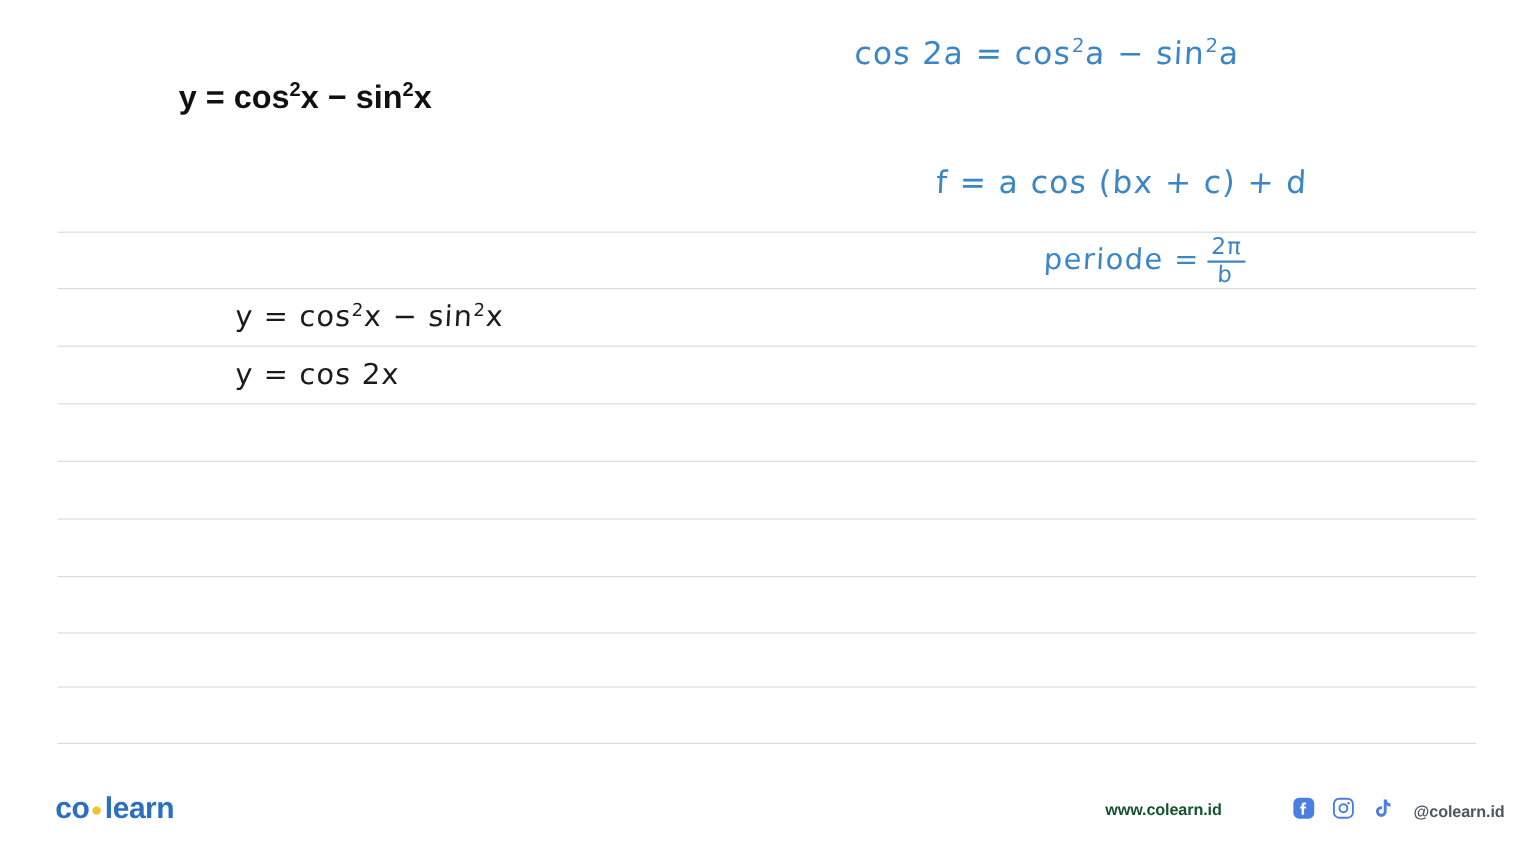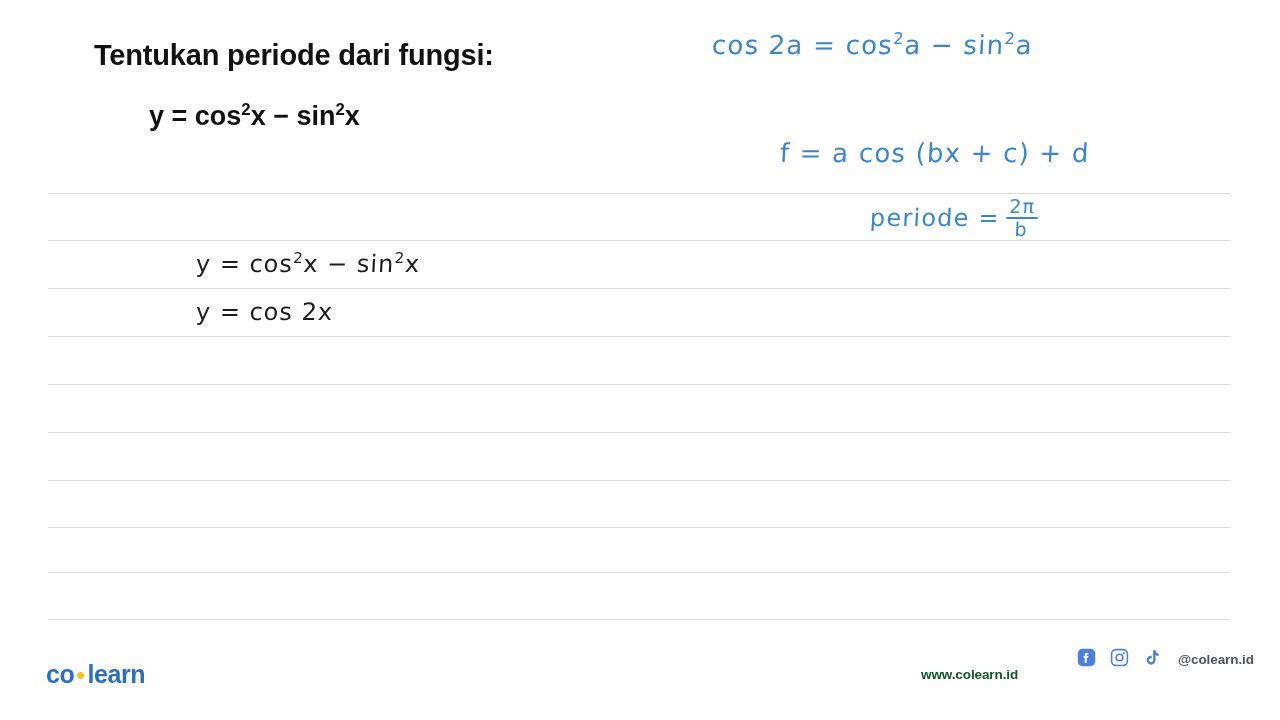--- a/index.html
+++ b/index.html
@@ -121,21 +121,21 @@
     left: 921px;
     top: 19px;
     font-size: 13.5px;
     font-weight: 700;
     color: #14532d;
     letter-spacing: -0.1px;
   }
   .socials {
     position: absolute;
     left: 1077px;
-    top: 0;
+    top: 16px;
     display: flex;
     align-items: center;
     gap: 14px;
   }
   .soc-icon { display: block; }
   .handle {
     font-size: 13.5px;
     font-weight: 700;
     color: #4b5563;
     margin-left: 3px;
@@ -152,21 +152,20 @@
     <div class="rule" style="top: 336px; background: rgb(220, 220, 220);"></div>
     <div class="rule" style="top: 384px; background: rgb(220, 220, 220);"></div>
     <div class="rule" style="top: 432px; background: rgb(220, 220, 220);"></div>
     <div class="rule" style="top: 480px; background: rgb(220, 220, 220);"></div>
     <div class="rule" style="top: 527px; background: rgb(220, 220, 220);"></div>
     <div class="rule" style="top: 572px; background: rgb(220, 220, 220);"></div>
     <div class="rule" style="top: 619px; background: rgb(220, 220, 220);"></div>
   </div>
 
 <div class="question-block">
-  <div class="question-text">Tentukan periode dari fungsi:</div>
   <div class="question-eq"><span>y = cos</span><sup>2</sup><span>x − sin</span><sup>2</sup><span>x</span></div>
 </div>
 
 <div class="hw" id="hw-identity"><span>cos 2a = cos</span><sup>2</sup><span>a − sin</span><sup>2</sup><span>a</span></div>
 
 <div class="hw" id="hw-general">f  =   a  cos (bx + c) + d</div>
 
 <div class="hw" id="hw-period"><span>periode =</span><span class="frac"><span class="num">2π</span><span class="bar"></span><span class="den">b</span></span></div>
 
 <div class="hw hw-black" id="hw-work-1"><span>y  =  cos</span><sup>2</sup><span>x  −  sin</span><sup>2</sup><span>x</span></div>

